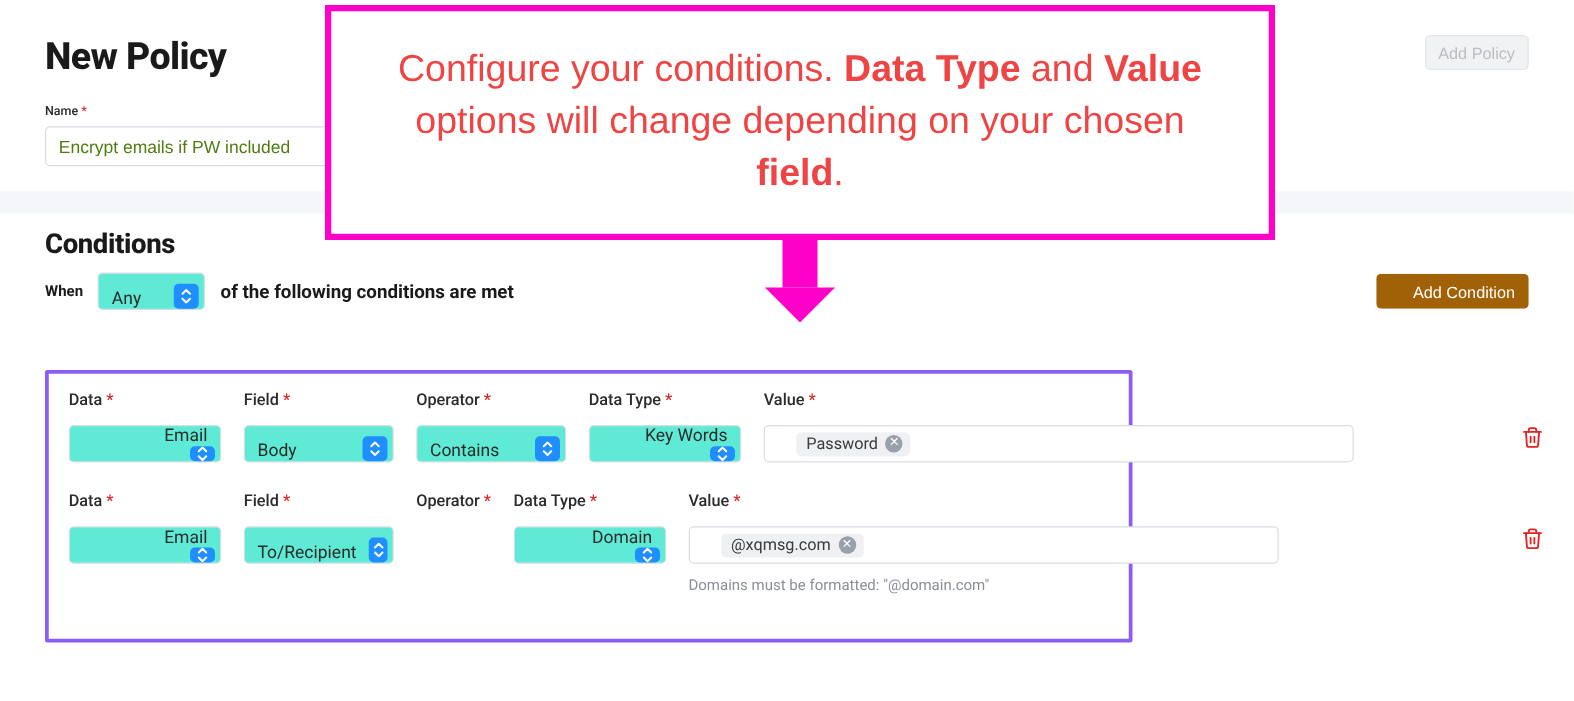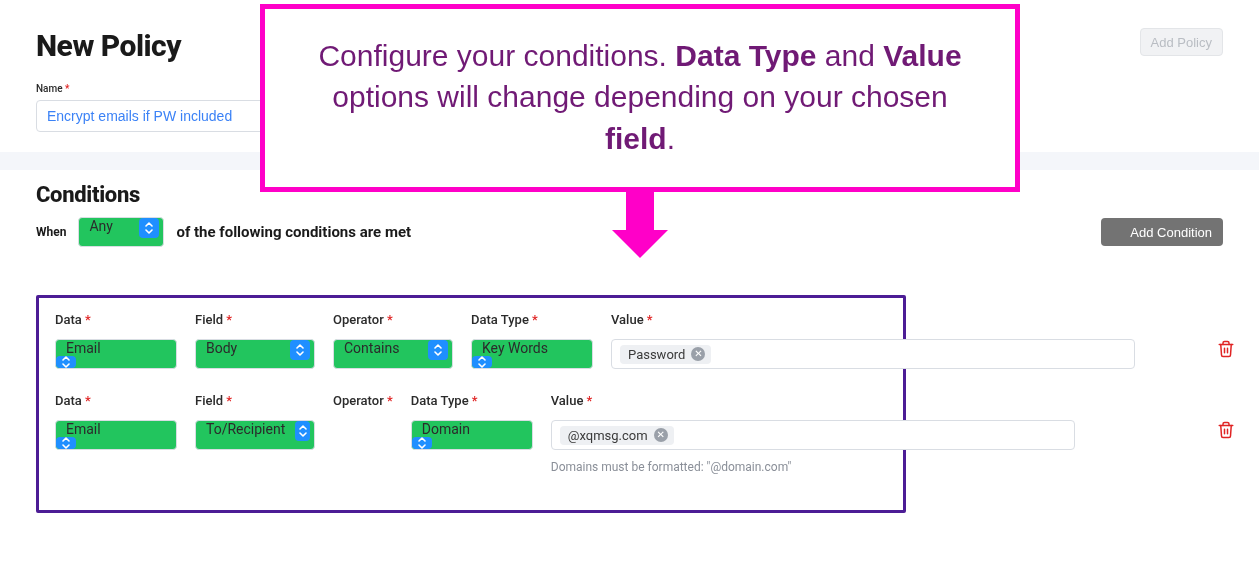--- a/index.html
+++ b/index.html
@@ -5,48 +5,48 @@
     * { box-sizing: border-box; margin: 0; padding: 0; }
     body { font-family: -apple-system, BlinkMacSystemFont, "Segoe UI", Roboto, Helvetica, Arial, sans-serif; width: 1259px; background: #fff; color: #1a1a1a; }
     .section { padding: 12px 36px 20px 36px; background: #fff; }
     .section.top { padding-top: 28px; }
     .spacer-band { background: #f4f6fa; height: 18px; }
     .header-row { display: flex; align-items: flex-start; justify-content: space-between; }
     h1 { font-size: 30px; font-weight: 800; letter-spacing: -0.5px; }
     h2 { font-size: 22px; font-weight: 800; letter-spacing: -0.3px; margin-bottom: 10px; }
     .btn { display: inline-flex; align-items: center; justify-content: center; height: 28px; padding: 0 10px; border-radius: 4px; font-size: 13px; font-weight: 400; border: 1px solid transparent; cursor: pointer; }
     .btn-disabled { background: #f1f2f4; color: #b9bdc3; border-color: #e3e5e8; cursor: default; }
-    .btn-primary { background: #737373; color: #fff; padding-left: 28px; }
+    .btn-primary { background: #a16207; color: #fff; padding-left: 28px; }
     .field-block { margin-top: 14px; }
     .label { font-size: 10px; font-weight: 500; color: #2b2b2b; margin-bottom: 6px; display: inline-block; }
     .required::after { content: " *"; color: #e02424; }
-    .text-input { width: 260px; height: 32px; border: 1px solid #d9dde3; border-radius: 4px; padding: 0 10px; font-size: 14px; color: #3b82f6; background: #fff; }
+    .text-input { width: 260px; height: 32px; border: 1px solid #d9dde3; border-radius: 4px; padding: 0 10px; font-size: 14px; color: #4d7c0f; background: #fff; }
     .when-row { display: flex; align-items: center; justify-content: space-between; margin-bottom: 14px; }
     .when-left { display: flex; align-items: center; gap: 12px; }
     .when-left .when-label { font-size: 12px; font-weight: 700; }
     .when-left .when-suffix { font-size: 15px; font-weight: 700; }
-    .select { position: relative; display: inline-flex; align-items: flex-start; height: 30px; border: 1px solid #d9dde3; border-radius: 4px; background: #22c55e; font-size: 14px; color: #2b2b2b; padding-right: 0; }
+    .select { position: relative; display: inline-flex; align-items: flex-end; height: 30px; border: 1px solid #d9dde3; border-radius: 4px; background: #5eead4; font-size: 14px; color: #2b2b2b; padding-right: 0; }
     .select .sel-text { padding: 0 10px; flex: 1; }
     .select .sel-toggle { width: 20px; height: 20px; border-radius: 4px; background: #1f8fff; display: flex; align-items: center; justify-content: center; margin-right: 4px; }
     .select.small { width: 86px; }
     .select.w120 { width: 122px; flex-direction: column; }
     .select.w130 { width: 120px; }
     .sel-toggle svg { display: block; }
     .callout-wrap { position: absolute; left: 260px; top: 4px; width: 760px; z-index: 5; pointer-events: none; }
     .callout-box { border: 5px solid #ff00c8; background: #fff; padding: 26px 30px 28px 30px; text-align: center; font-family: Arial, Helvetica, sans-serif; }
-    .callout-box p { font-size: 30px; line-height: 1.38; color: #701a75; }
+    .callout-box p { font-size: 30px; line-height: 1.38; color: #ef4444; }
     .arrow-stem { width: 28px; height: 40px; background: #ff00c8; margin: -2px auto 0 auto; }
     .arrow-head { width: 0; height: 0; border-left: 28px solid transparent; border-right: 28px solid transparent; border-top: 28px solid #ff00c8; margin: 0 auto; }
     .container-rel { position: relative; }
-    .conditions-border { border: 3px solid #4c1d95; padding: 14px 16px 12px 16px; border-radius: 2px; width: 870px; position: relative; margin-top: 48px; }
+    .conditions-border { border: 3px solid #8b5cf6; padding: 14px 16px 12px 16px; border-radius: 2px; width: 870px; position: relative; margin-top: 48px; }
     .cond-row { display: flex; align-items: flex-start; gap: 18px; margin-bottom: 24px; position: relative; width: 1180px; }
     .cond-row:last-child { margin-bottom: 0; }
     .cond-col { display: flex; flex-direction: column; gap: 6px; }
     .cond-col .label { font-size: 13px; }
-    .value-input { height: 30px; border: 1px solid #d9dde3; border-radius: 4px; background: #fff; display: flex; align-items: center; padding: 0 8px; gap: 6px; width: 524px; }
+    .value-input { height: 30px; border: 1px solid #d9dde3; border-radius: 4px; background: #fff; display: flex; align-items: center; padding: 0 25px; gap: 6px; width: 472px; }
     .tag { display: inline-flex; align-items: center; gap: 6px; background: #eef0f3; border-radius: 4px; padding: 2px 6px 2px 8px; font-size: 13px; color: #3a3a3a; }
     .tag .tag-x { width: 14px; height: 14px; border-radius: 50%; background: #9aa0a9; display: inline-flex; align-items: center; justify-content: center; font-size: 10px; color: #fff; line-height: 1; cursor: pointer; }
     .helper-text { font-size: 12px; color: #8a8f98; margin-top: 4px; }
     .row-outer { position: relative; }
     .trash { position: absolute; right: -348px; top: 28px; color: #e02424; cursor: pointer; }
     .trash svg { width: 18px; height: 18px; display: block; }
     .conditions-wrap { position: relative; }
   </style>
 </head>
 <body>

